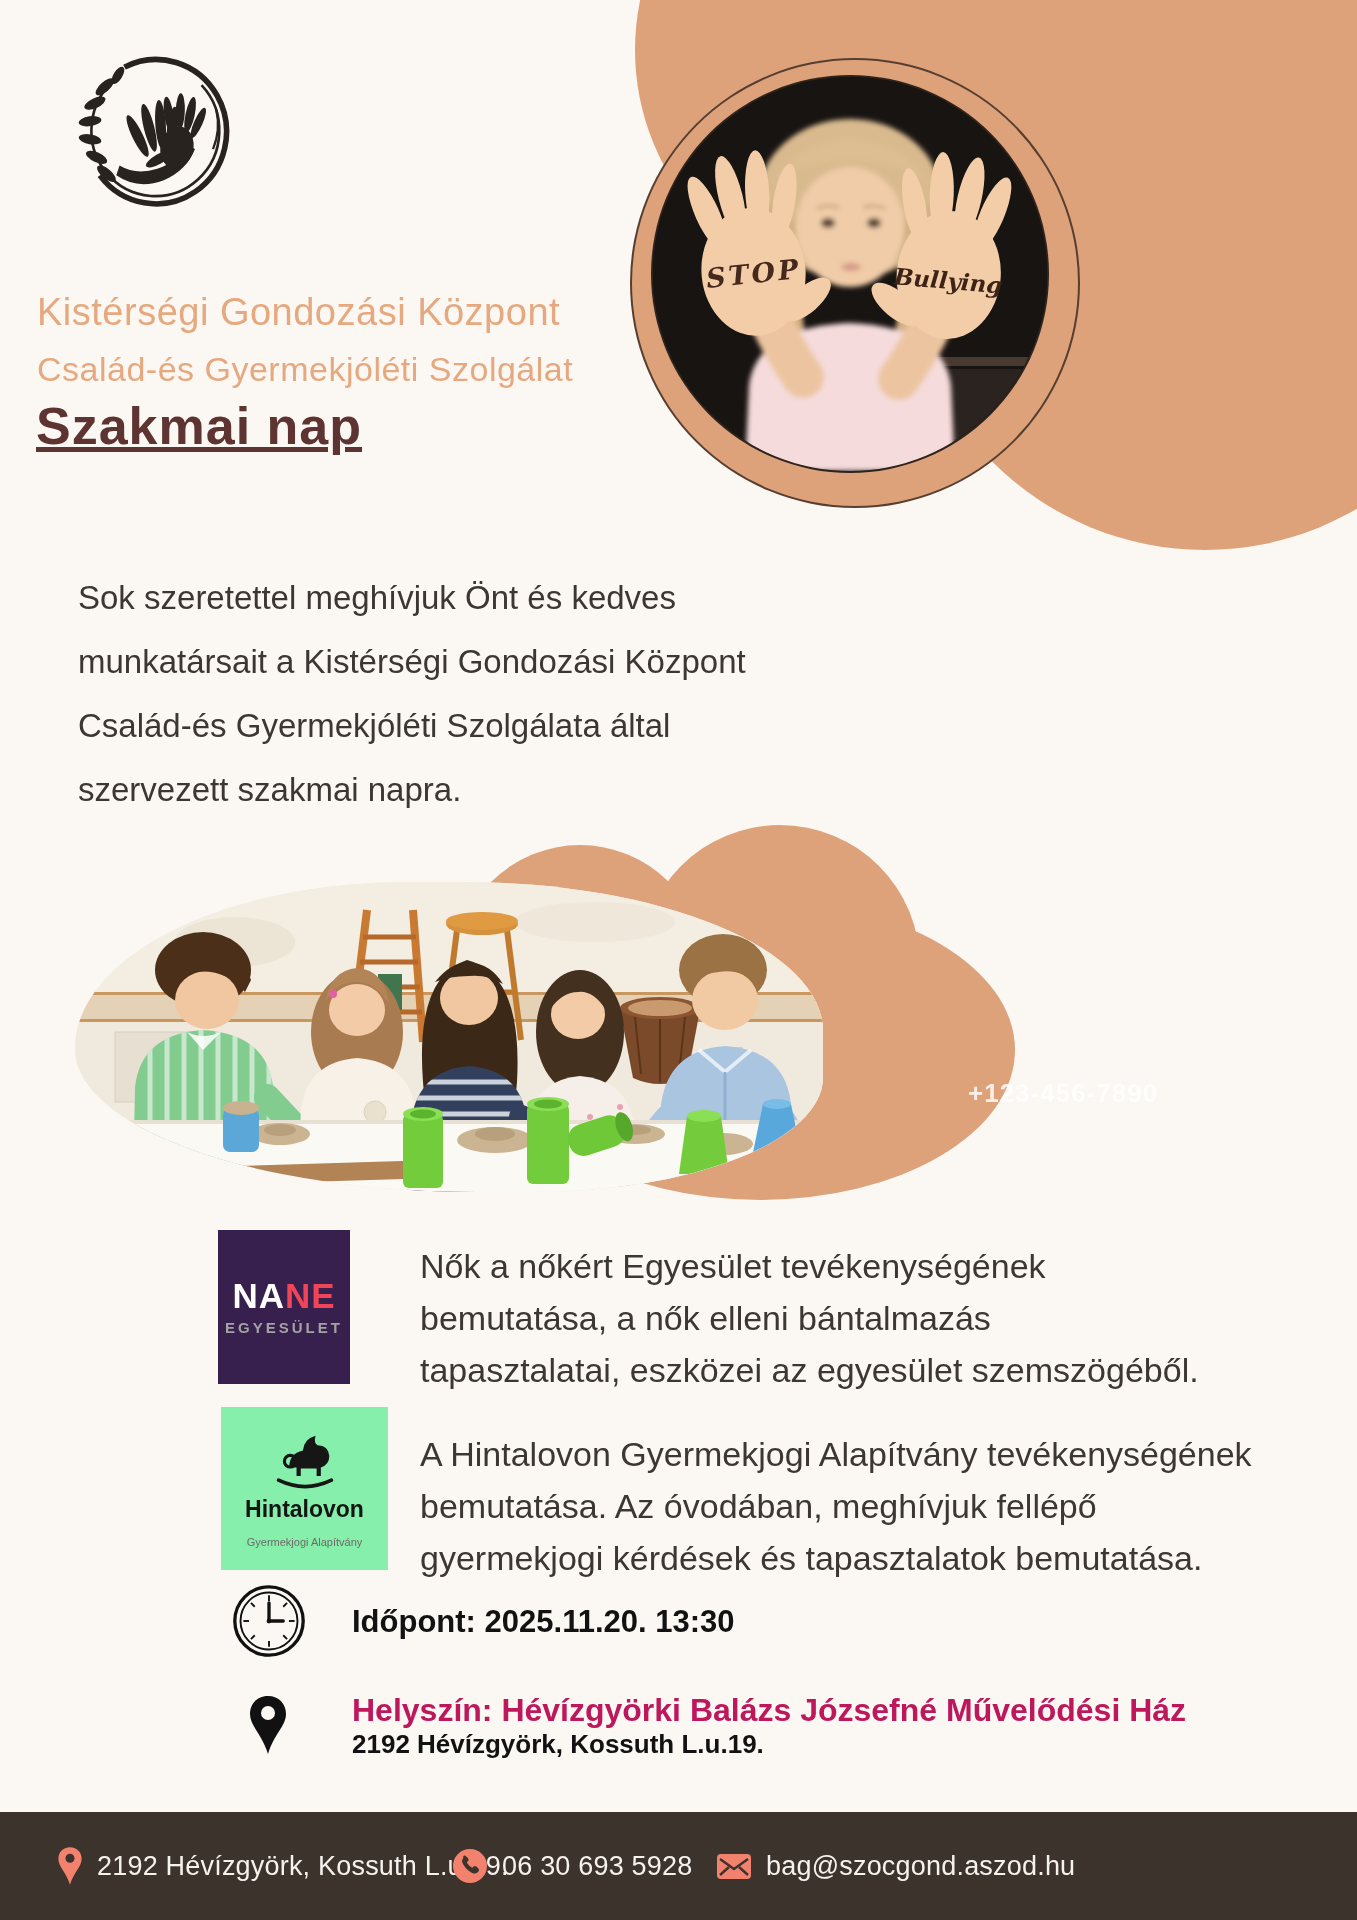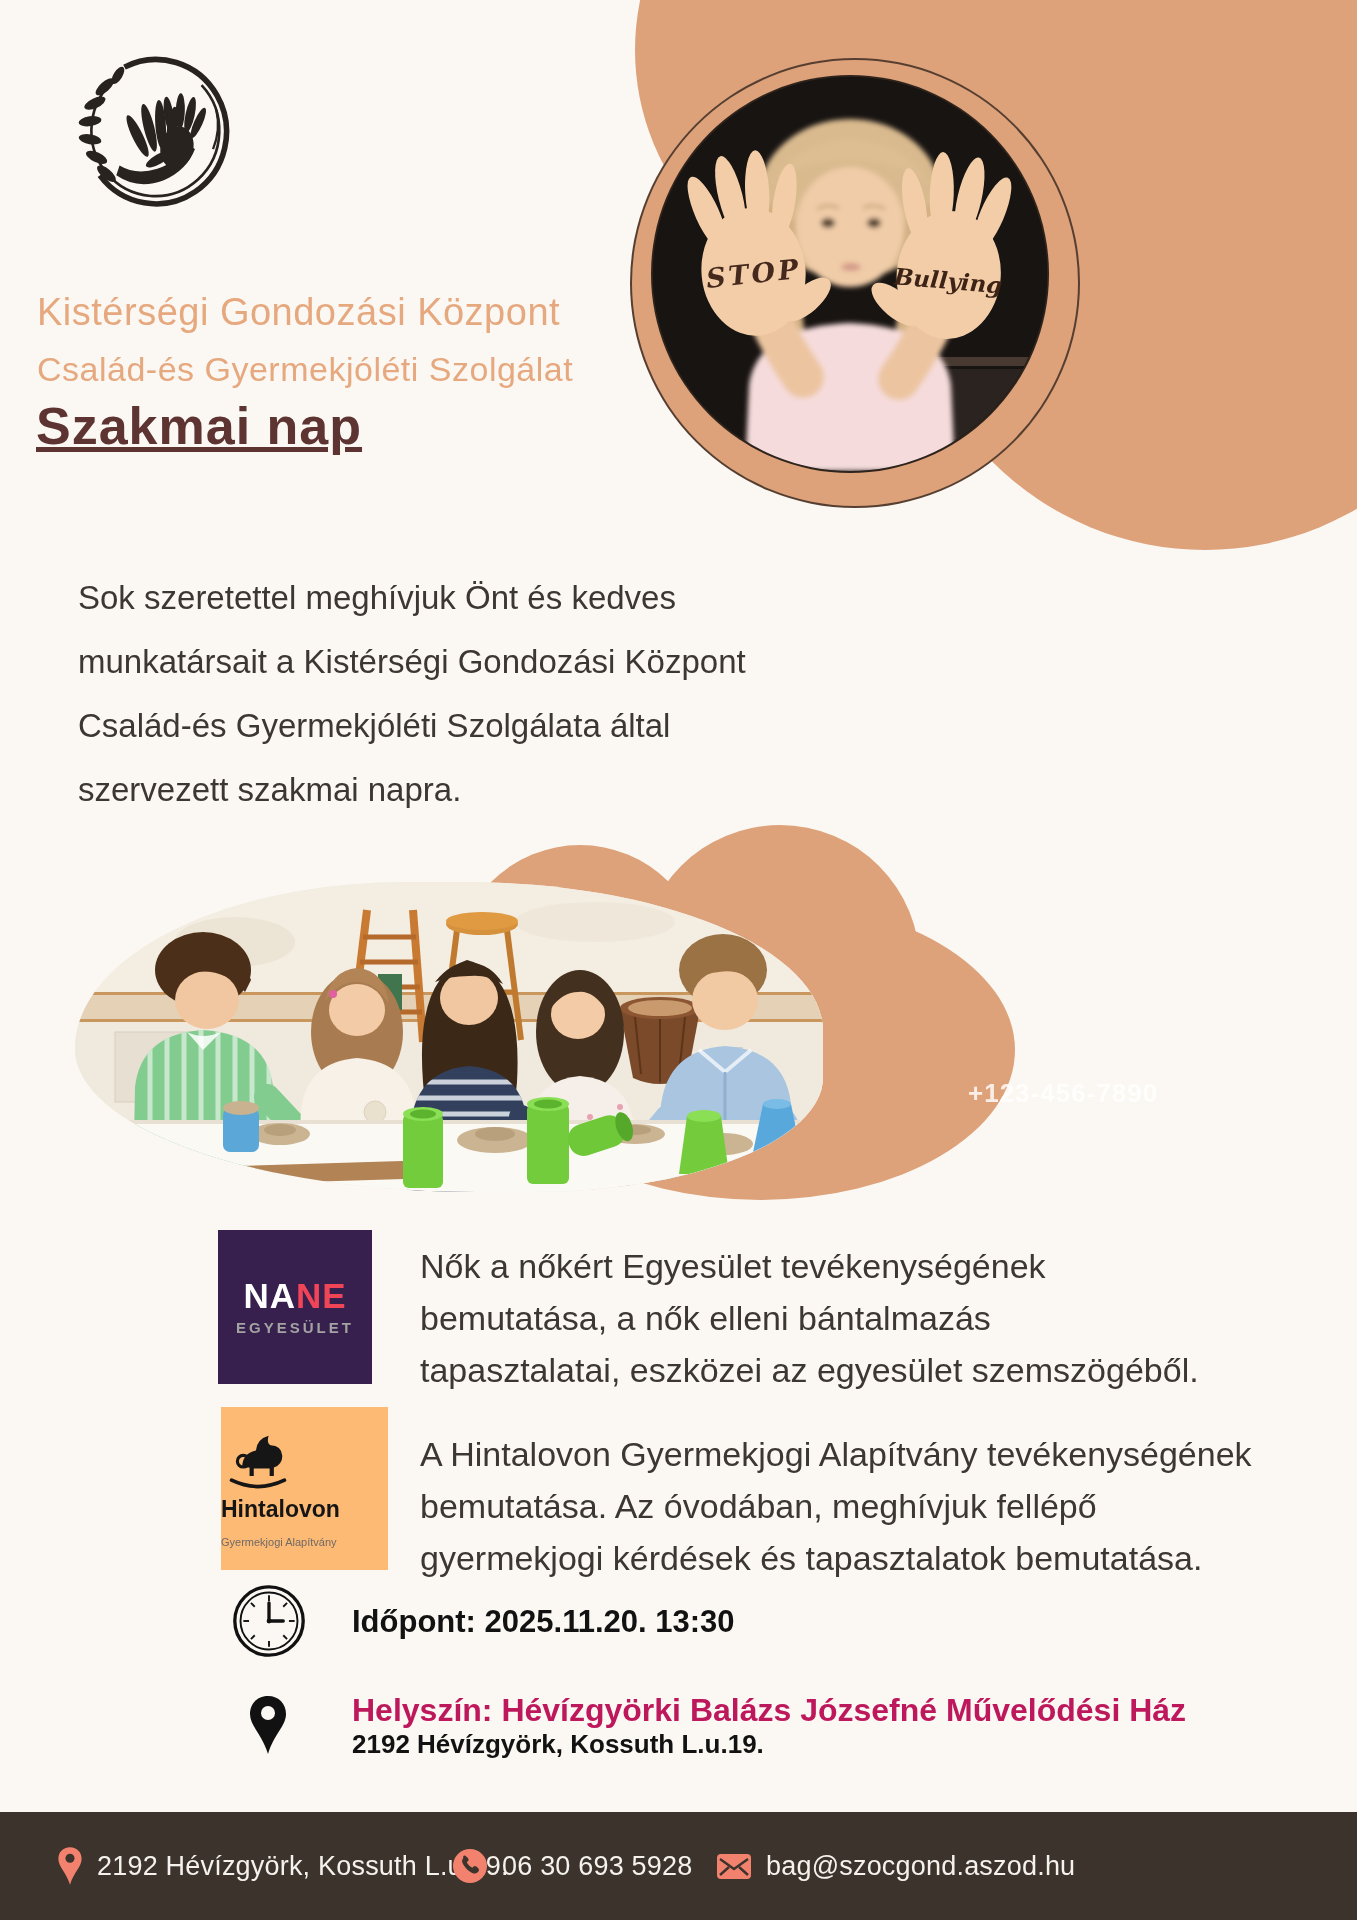--- a/index.html
+++ b/index.html
@@ -27,25 +27,25 @@
   .hero-photo{left:651px;top:75px;width:394px;height:394px;border:2px solid rgba(50,38,30,.9);overflow:hidden;background:#181412;}
 
   
   .kids-blob{
     left:75px;top:882px;width:748px;height:310px;overflow:hidden;background:#F3EDE2;
     border-radius:48% 52% 42% 58% / 58% 52% 40% 50%;
   }
   .ghost-phone{left:968px;top:1050px;font-size:26px;font-weight:700;color:rgba(255,255,255,.82);letter-spacing:1px;margin-top:28px;}
 
   
-  .nane-box{left:218px;top:1230px;width:154px;height:154px;background:#37204E;display:flex;flex-direction:column;align-items:center;justify-content:center;}
+  .nane-box{left:218px;top:1230px;width:132px;height:154px;background:#37204E;display:flex;flex-direction:column;align-items:center;justify-content:center;}
   .nane-word{font-size:35px;font-weight:700;letter-spacing:1px;color:#fff;line-height:1;}
   .nane-pink{color:#F04557;}
   .nane-sub{margin-top:6px;font-size:15px;font-weight:700;letter-spacing:3px;color:#a3a3a3;}
-  .hinta-box{left:221px;top:1407px;width:167px;height:163px;background:#fdba74;display:flex;flex-direction:column;align-items:flex-start;justify-content:flex-start;padding-top:14px;box-sizing:border-box;}
+  .hinta-box{left:221px;top:1407px;width:167px;height:163px;background:#86efac;display:flex;flex-direction:column;align-items:center;justify-content:flex-start;padding-top:14px;box-sizing:border-box;}
   .hinta-name{font-size:23px;font-weight:700;color:#151515;line-height:1.1;margin-top:2px;}
   .hinta-sub{font-size:11px;color:#6e6a66;margin-top:14px;}
   .session-text{width:760px;color:#3C3733;font-size:34px;font-weight:400;}
   .session-text .ln{height:52px;line-height:52px;white-space:nowrap;}
   .s0{left:420px;top:1240px;}
   .s1{left:420px;top:1428px;}
 
   
   .time-line{left:352px;top:1604px;font-size:31px;font-weight:700;color:#121212;white-space:nowrap;}
   .loc-line1{left:352px;top:1692px;font-size:32px;font-weight:700;color:#be185d;white-space:nowrap;}

